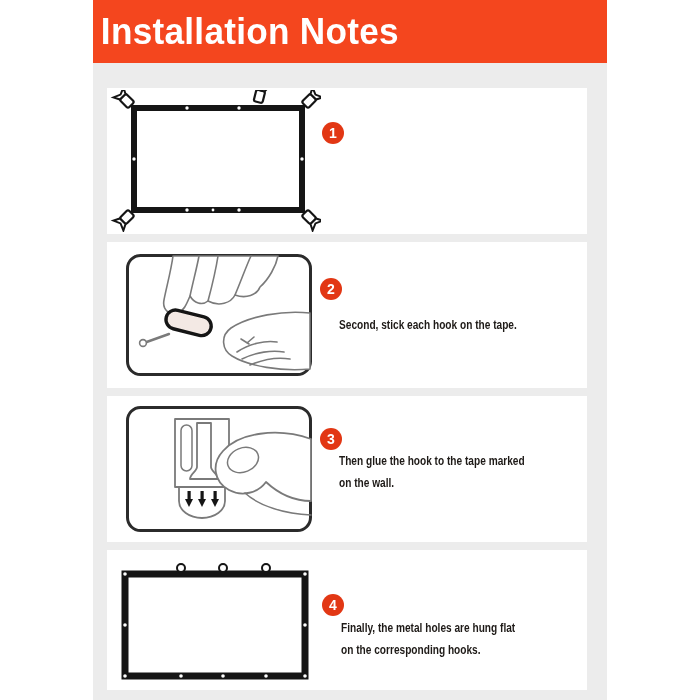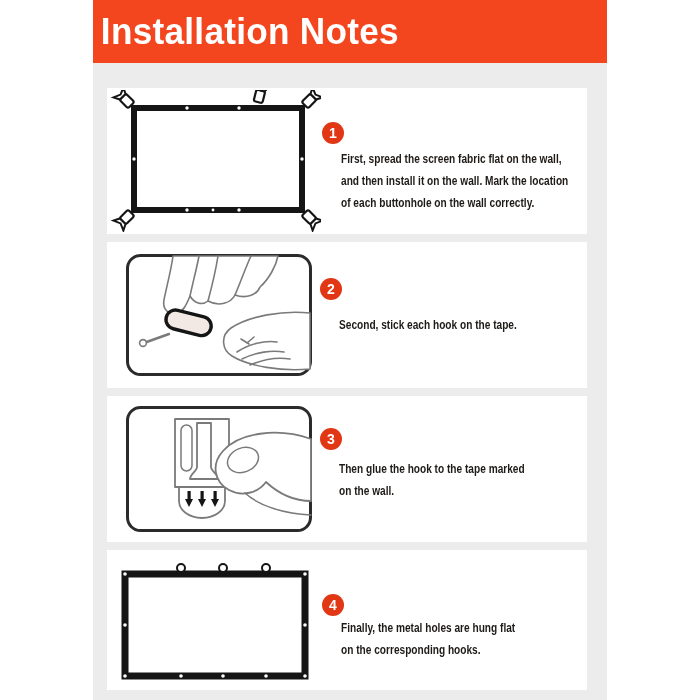--- a/index.html
+++ b/index.html
@@ -43,21 +43,21 @@
     color:#fff;font-size:14px;font-weight:700;
     display:flex;align-items:center;justify-content:center;
     margin-left:1px;
   }
   .text{
     margin-left:20px;color:var(--text,#1e1a17);
     font-size:13.5px;font-weight:700;line-height:22px;
   }
   .c1 .text{margin-top:4px;}
   .c2 .text{margin-top:14px;}
-  .c3 .text{margin-top:8px;}
+  .c3 .text{}
   .c4 .text{margin-top:1px;}
   .line{white-space:nowrap;transform:scaleX(.75);transform-origin:0 50%;}
   svg{display:block;}
 </style>
 </head>
 <body>
 
 <div class="column">
 
   <div class="header">
@@ -98,25 +98,20 @@
             <circle cx="25" cy="69" r="1.7"></circle>
               <circle cx="193" cy="69" r="1.7"></circle>
             <circle cx="78" cy="120" r="1.7"></circle>
               <circle cx="130" cy="120" r="1.7"></circle>
             <circle cx="104" cy="120" r="1.4"></circle>
           </g>
         </svg>
       </div>
       <div class="right">
         <div class="badge">1</div>
-        <div class="text">
-          <div class="line">First, spread the screen fabric flat on the wall,</div>
-          <div class="line">and then install it on the wall. Mark the location</div>
-          <div class="line">of each buttonhole on the wall correctly.</div>
-        </div>
       </div>
     </div>
 
     <div class="card c2">
       <div class="illus">
         <svg width="198" height="124" viewBox="0 0 188 124" style="margin-left:11px">
           <rect x="2.5" y="2.5" width="183" height="119" rx="13" fill="#fff" stroke="#2b2b2b" stroke-width="3"></rect>
           <g stroke="#7a7a7a" stroke-width="1.6" fill="none" stroke-linejoin="round" stroke-linecap="round">
 
             <line x1="16" y1="91" x2="44" y2="81" stroke-width="2.4"></line>

